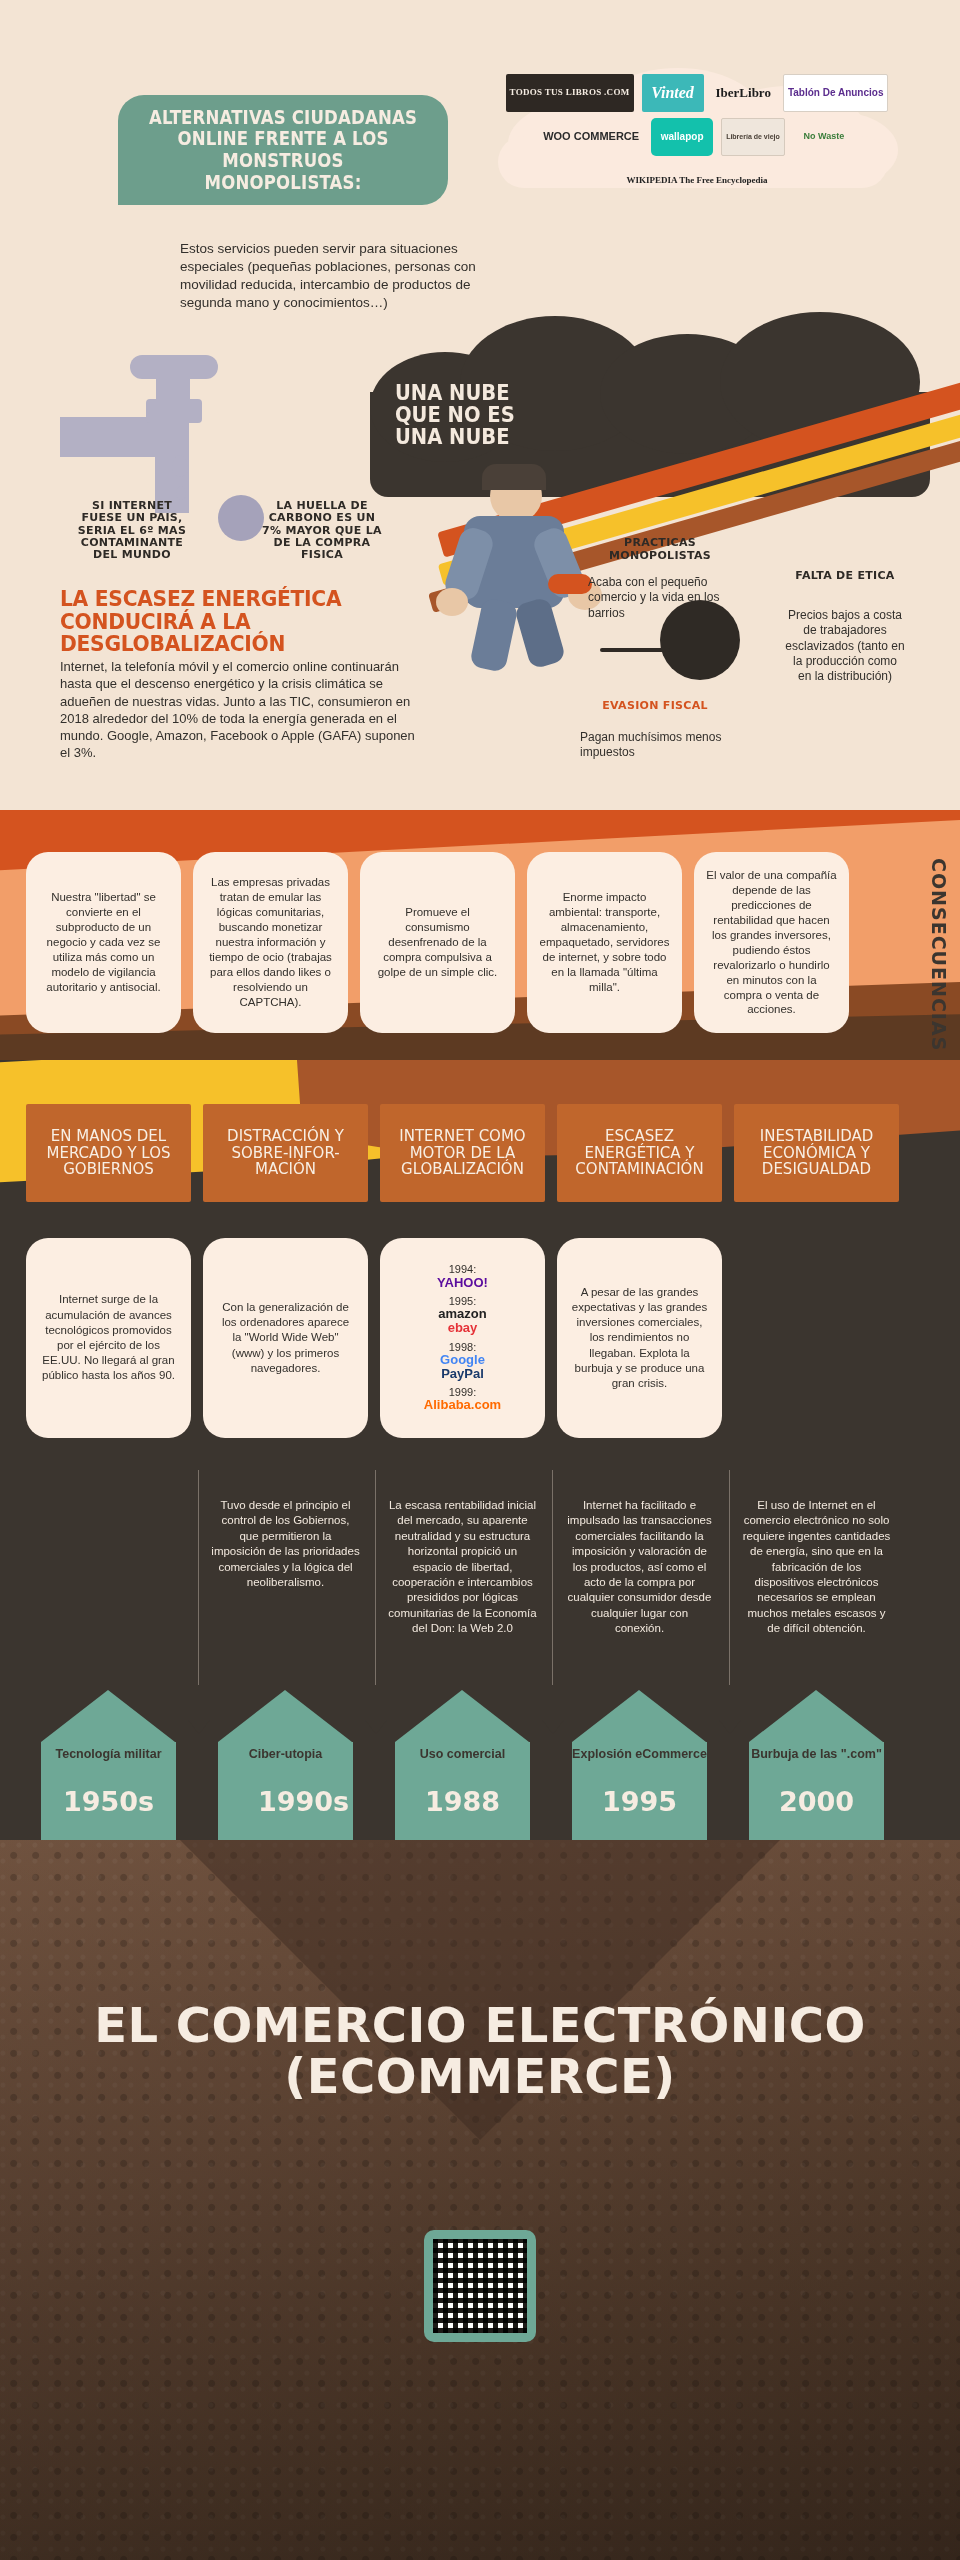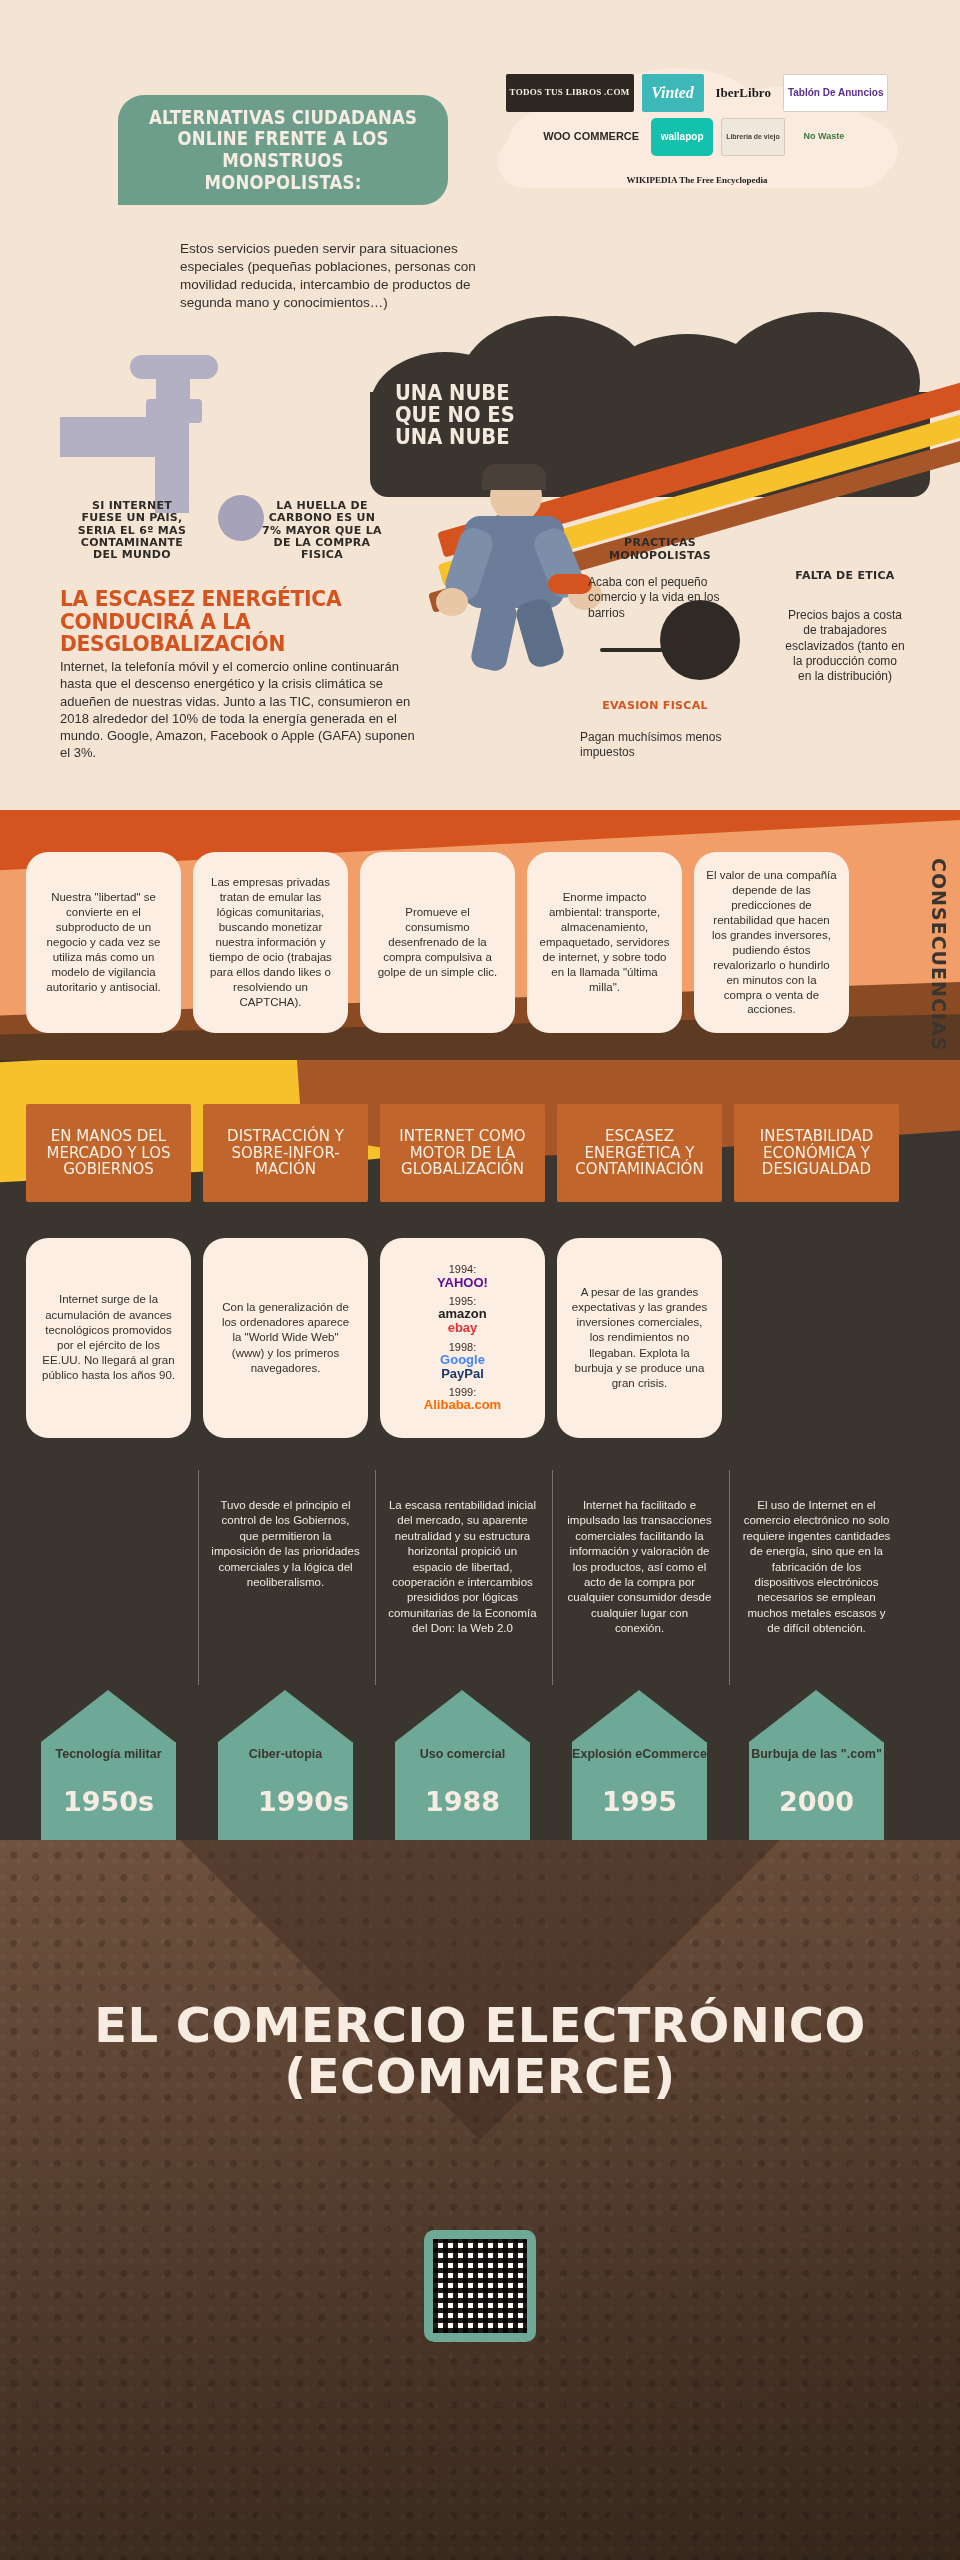--- a/index.html
+++ b/index.html
@@ -300,21 +300,21 @@
 
     <div class="divider" style="left:198px;"></div>
     <div class="divider" style="left:375px;"></div>
     <div class="divider" style="left:552px;"></div>
     <div class="divider" style="left:729px;"></div>
 
     <div class="row-b" id="row-b">
         <div class="b-card"></div>
         <div class="b-card">Tuvo desde el principio el control de los Gobiernos, que permitieron la imposición de las prioridades comerciales y la lógica del neoliberalismo.</div>
         <div class="b-card">La escasa rentabilidad inicial del mercado, su aparente neutralidad y su estructura horizontal propició un espacio de libertad, cooperación e intercambios presididos por lógicas comunitarias de la Economía del Don: la Web 2.0</div>
-        <div class="b-card">Internet ha facilitado e impulsado las transacciones comerciales facilitando la información y valoración de los productos, así como el acto de la compra por cualquier consumidor desde cualquier lugar con conexión.</div>
+        <div class="b-card">Internet ha facilitado e impulsado las transacciones comerciales facilitando la imposición y valoración de los productos, así como el acto de la compra por cualquier consumidor desde cualquier lugar con conexión.</div>
         <div class="b-card">El uso de Internet en el comercio electrónico no solo requiere ingentes cantidades de energía, sino que en la fabricación de los dispositivos electrónicos necesarios se emplean muchos metales escasos y de difícil obtención.</div>
       </div>
 
     <div class="tl-arrows" id="tl-arrows">
         <div class="arrow" style="left: 41px; top: 0px;">
           <div class="tri"></div>
           <div class="stem"></div>
         </div>
         <div class="tl-title" style="left: 41px; top: 58px;">Tecnología militar</div>
         <div class="tl-year" style="left: 41px; top: 96px;">1950s</div>

